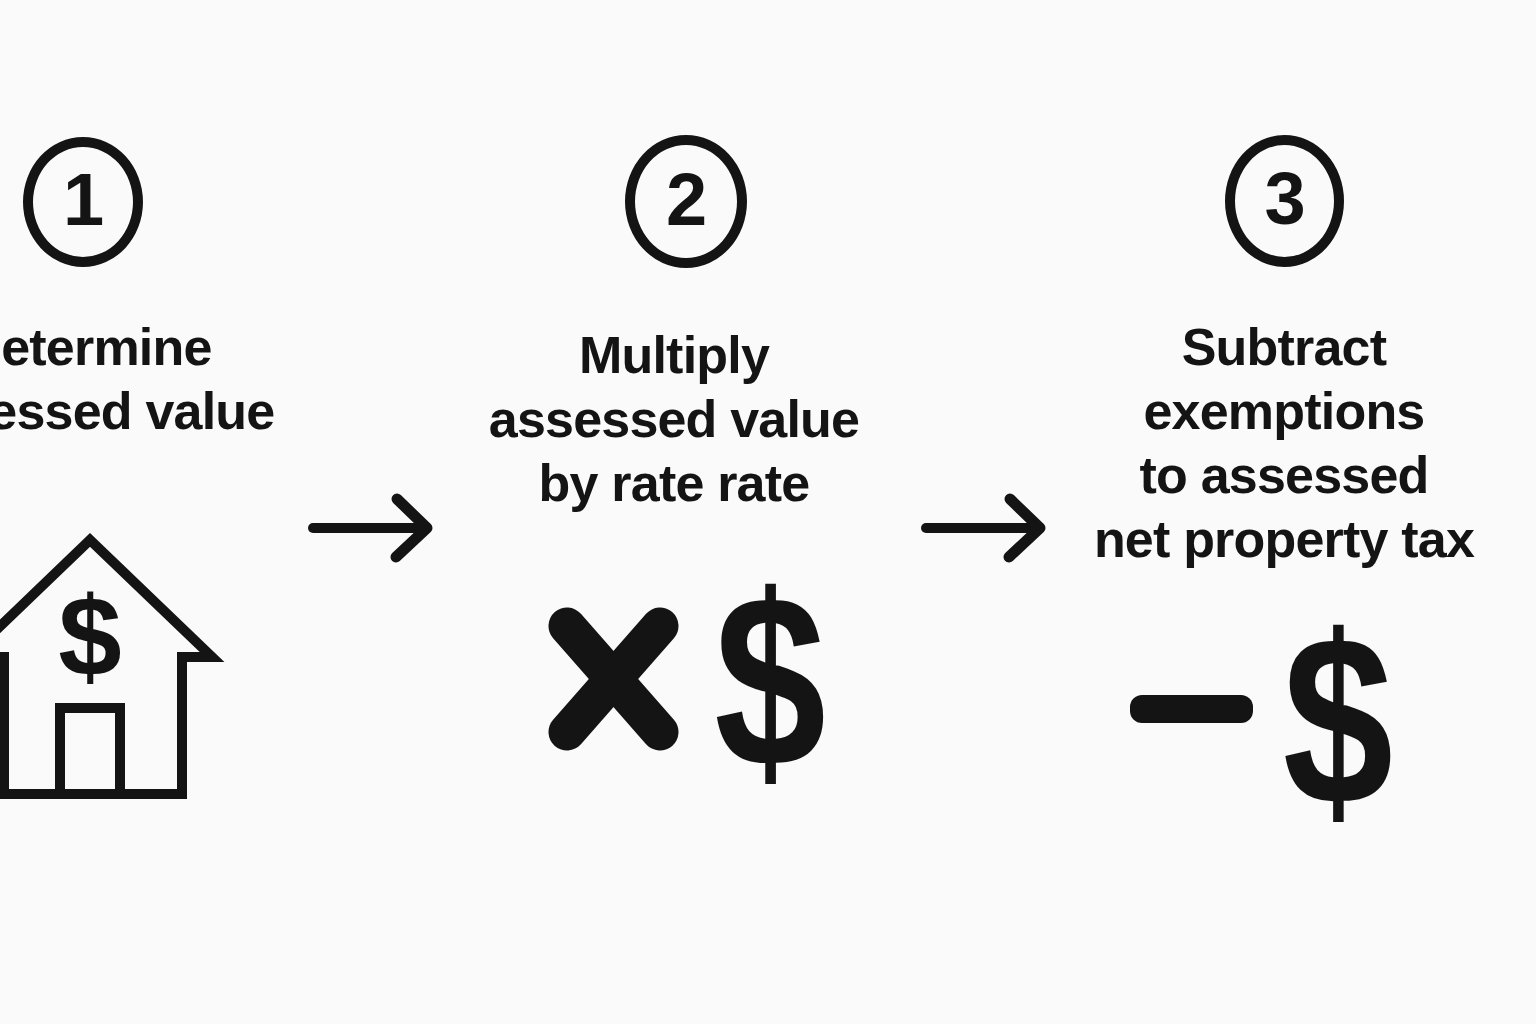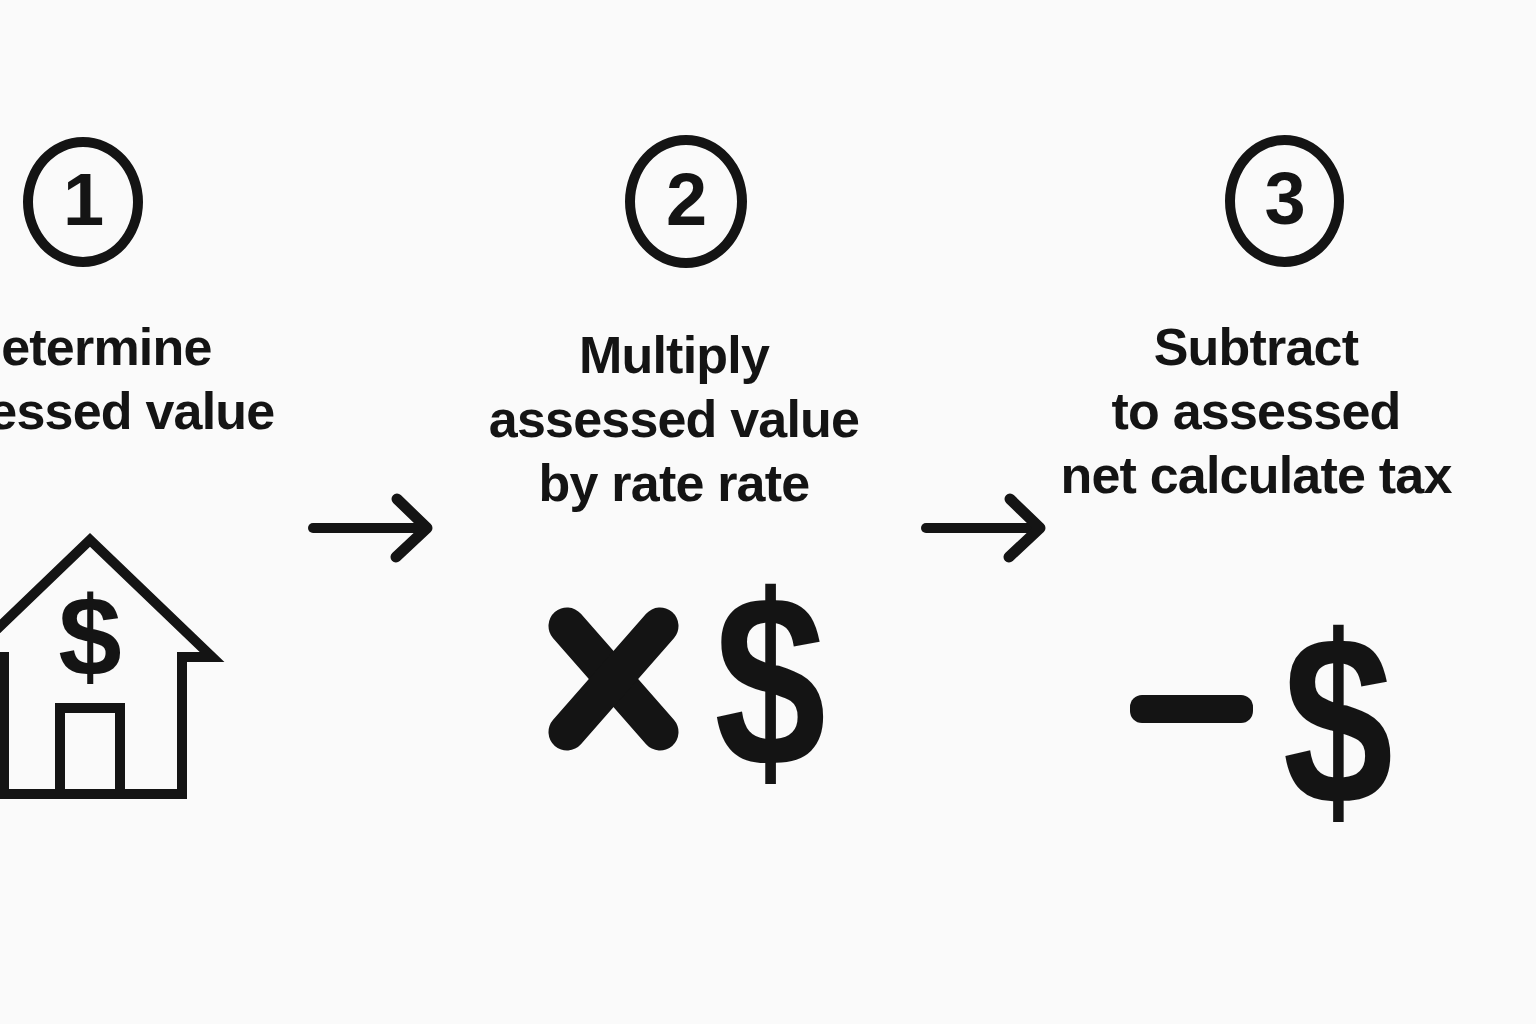--- a/index.html
+++ b/index.html
@@ -111,24 +111,25 @@
   <svg class="abs" style="left:918px; top:489px;" width="132" height="78" viewBox="0 0 132 78">
     <line x1="8" y1="39" x2="116" y2="39" stroke="#141414" stroke-width="10" stroke-linecap="round"></line>
     <polyline points="92,10 122,39 91,68" fill="none" stroke="#141414" stroke-width="11" stroke-linecap="round" stroke-linejoin="round"></polyline>
   </svg>
 
   <div>
     <div class="badge" style="left:1225px; top:135px; width:119px; height:132px;">
       <span class="num">3</span>
     </div>
 
-    <div class="label" style="left:1006px; top:315px; width:500px;text-align:center;">
+    <div class="label" style="left:1034px; top:315px; width:500px;text-align:center;">
       <div>Subtract</div>
+      <div>exemptions</div>
       <div>to assessed</div>
-      <div>net calculate tax</div>
+      <div>net property tax</div>
     </div>
 
     <div class="minus-bar" style="left:1130px; top:695px; width:123px; height:28px;"></div>
 
     <svg class="abs" style="left:1260px; top:600px;" width="160" height="235" viewBox="0 0 160 235">
       <text transform="translate(78,204) scale(0.82,1)" x="0" y="0" text-anchor="middle" font-size="242">$</text>
     </svg>
   </div>
 
 </div>

